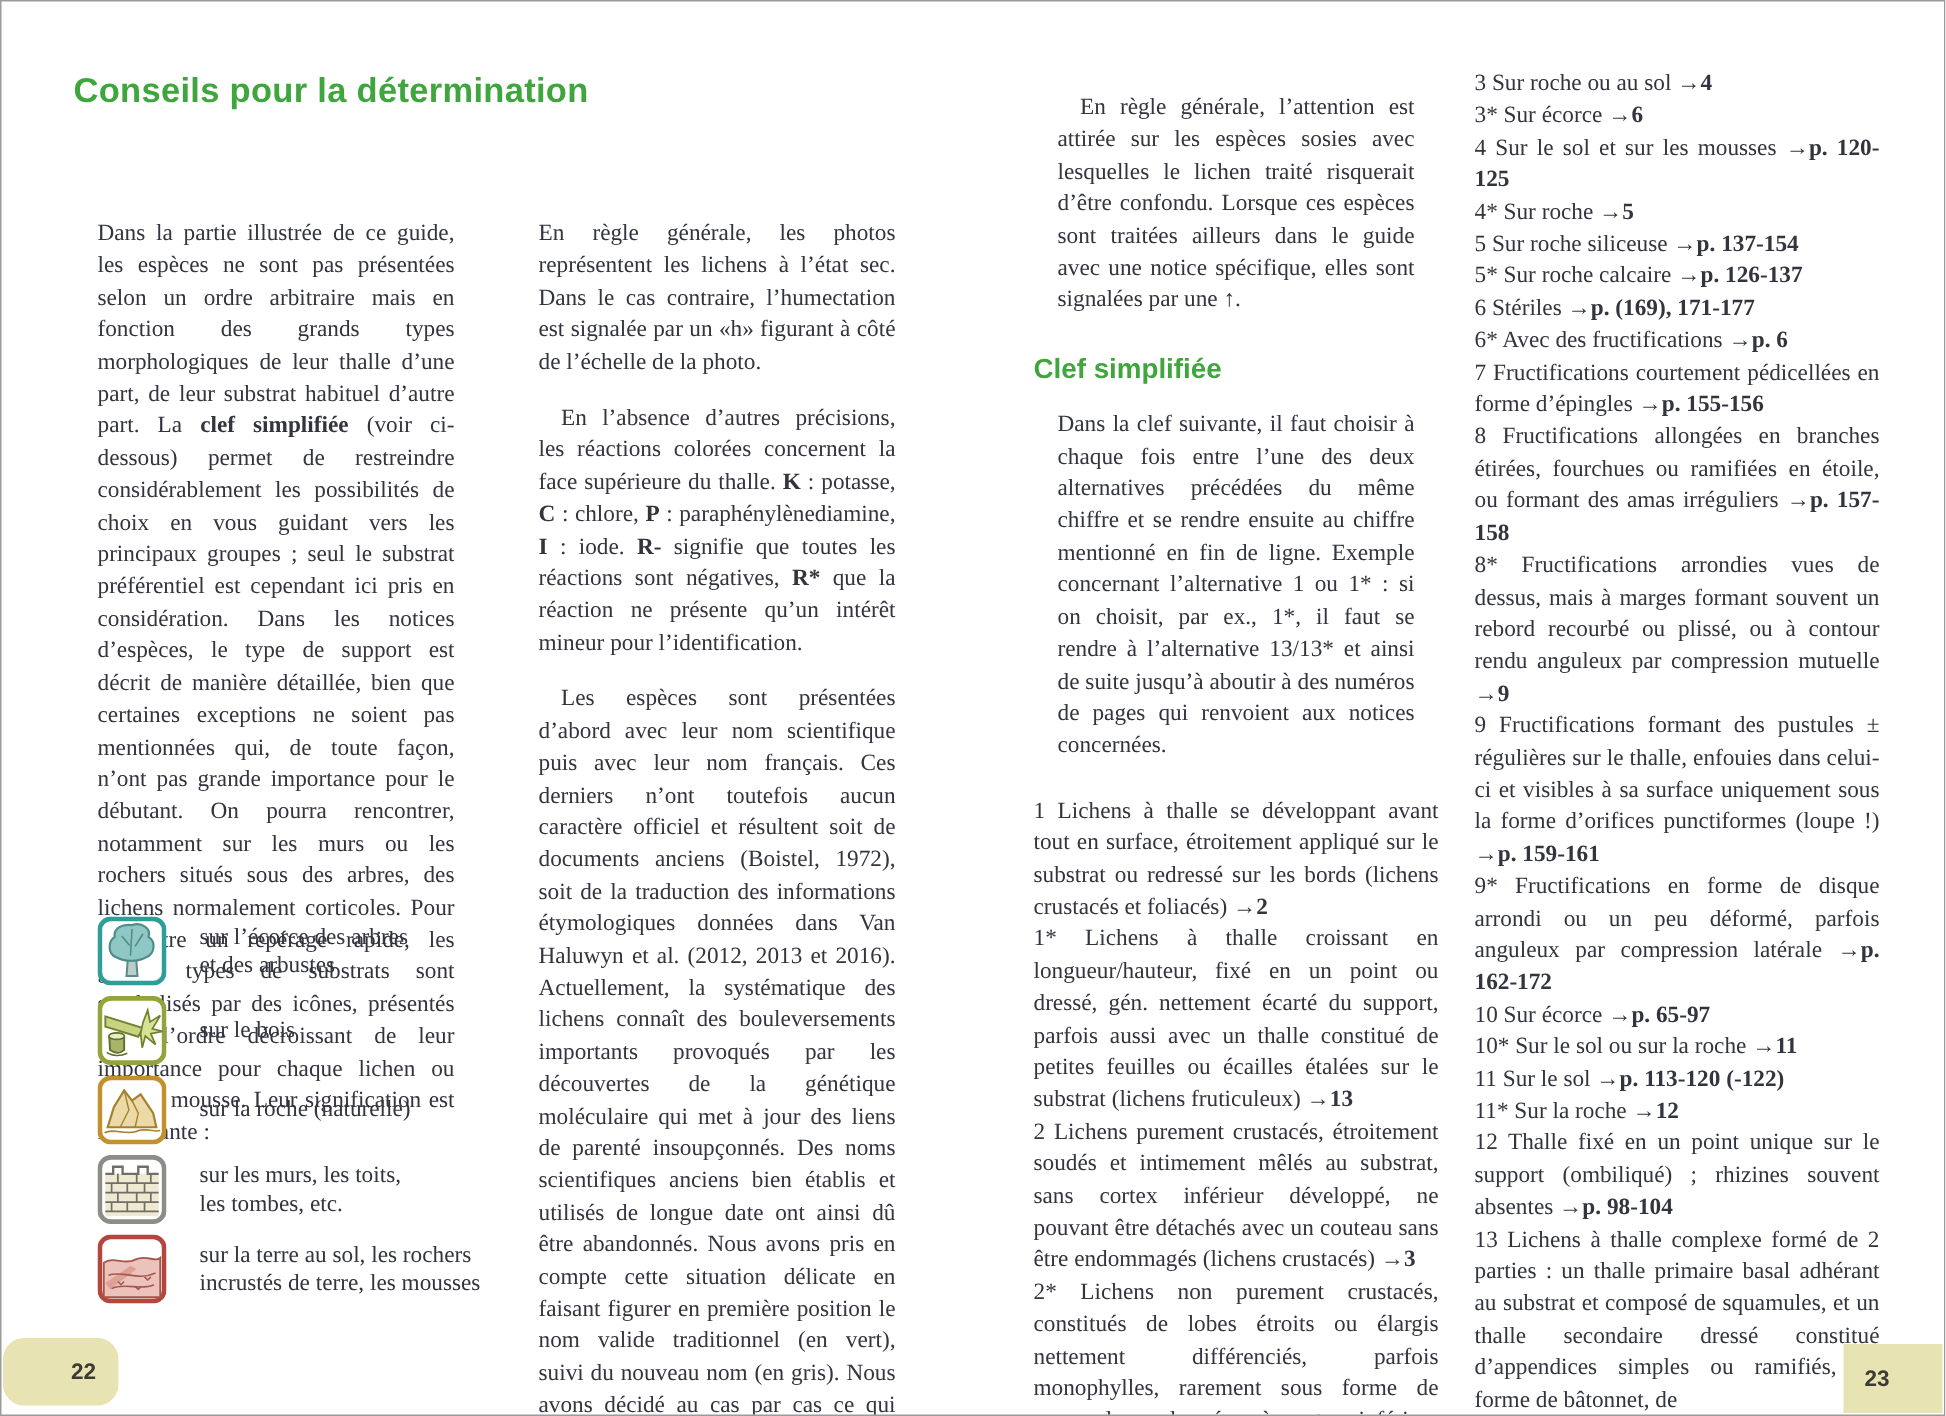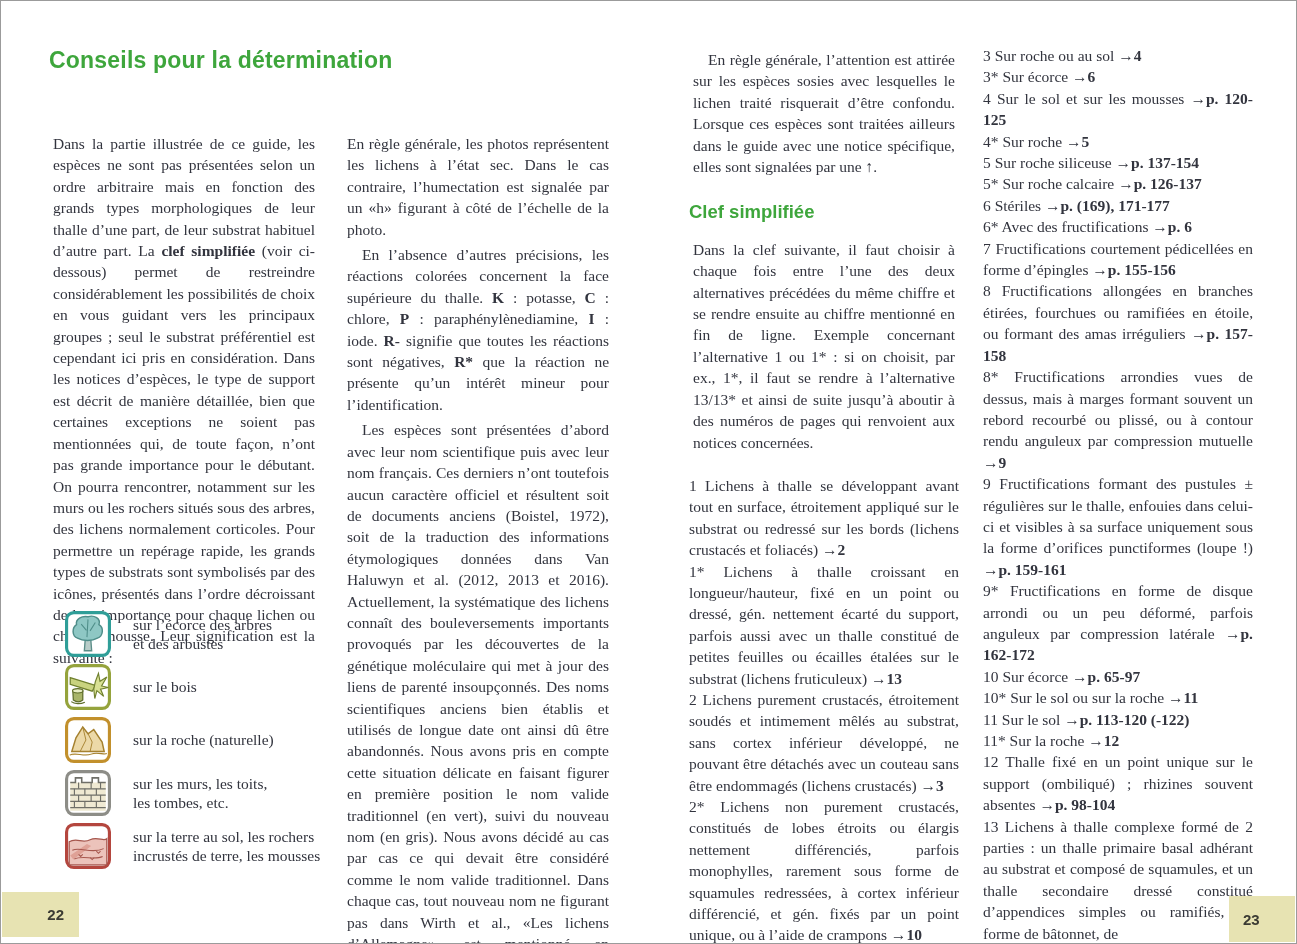--- a/index.html
+++ b/index.html
@@ -12,39 +12,39 @@
   .page-title{
     position:absolute;left:48px;top:46px;margin:0;
     font-family:"Liberation Sans",sans-serif;font-weight:bold;
     font-size:23px;color:#3ea63c;letter-spacing:.2px;text-align:center;
   }
   .col{position:absolute;width:270px;text-align:justify;font-size:15.5px;line-height:21.4px;}
   #col1{left:48px;top:128px;}
   #col2{left:342px;top:128px;}
   #col3{left:688px;top:44px;}
   #col4{left:982px;top:44px;}
-  .para{margin:4px;}
+  .para{margin:16px;}
   .para.indent{text-indent:15px;}
   .key-item{margin:0;}
   .section-title{
     font-family:"Liberation Sans",sans-serif;font-weight:bold;
     font-size:18.5px;color:#3ea63c;margin:24px 0 16px 0;text-align:left;
   }
   .gap-after{margin-bottom:22px;}
   #legend{position:absolute;left:52px;top:610px;width:280px;}
   .legend-row{display:flex;align-items:center;margin-bottom:7px;min-height:46px;padding-left:12px;}
   .legend-icon{width:46px;height:46px;flex:0 0 46px;margin-right:22px;display:block;}
   .legend-icon svg{width:46px;height:46px;display:block;}
   .legend-label{font-size:15.5px;line-height:19.5px;white-space:pre-line;text-align:left;}
   .badge{
     position:absolute;background:#e7e3b2;box-sizing:border-box;
     font-family:"Liberation Sans",sans-serif;font-weight:bold;font-size:15px;color:#3b3b33;
     display:flex;align-items:center;
   }
-  #badge-left{left:1px;bottom:6px;width:77px;height:45px;justify-content:flex-end;padding-right:15px;}
+  #badge-left{left:1px;bottom:6px;width:77px;height:45px;justify-content:flex-end;padding-right:15px;border-radius:14px;}
   #badge-right{right:1px;bottom:1px;width:66px;height:46px;padding-left:14px;}
   b{font-weight:bold;}
 </style>
 </head>
 <body>
 
 <div class="spread">
 
   <h1 class="page-title">Conseils pour la détermination</h1>
 

